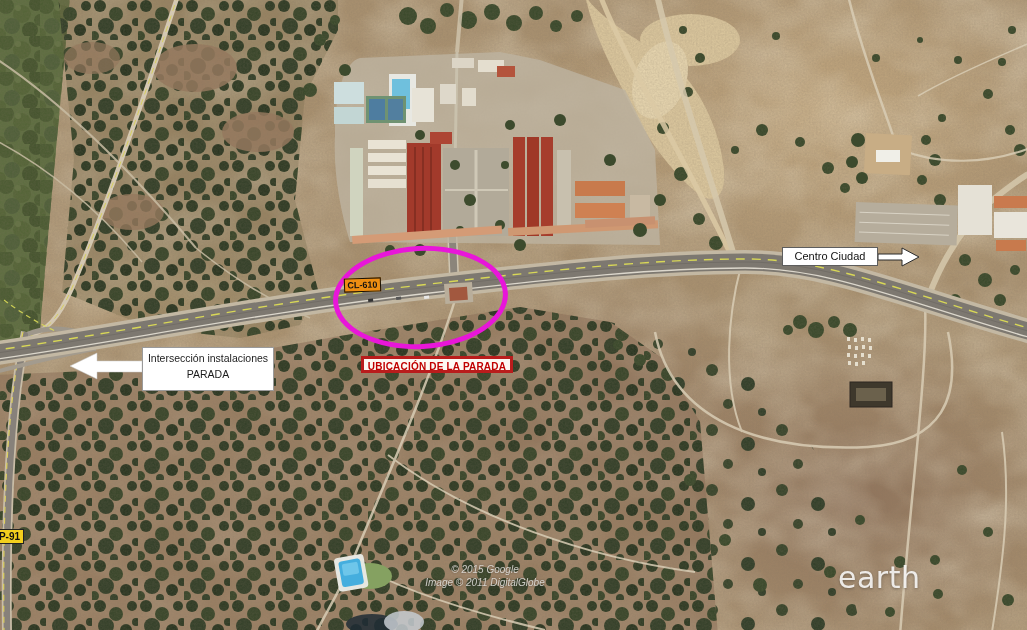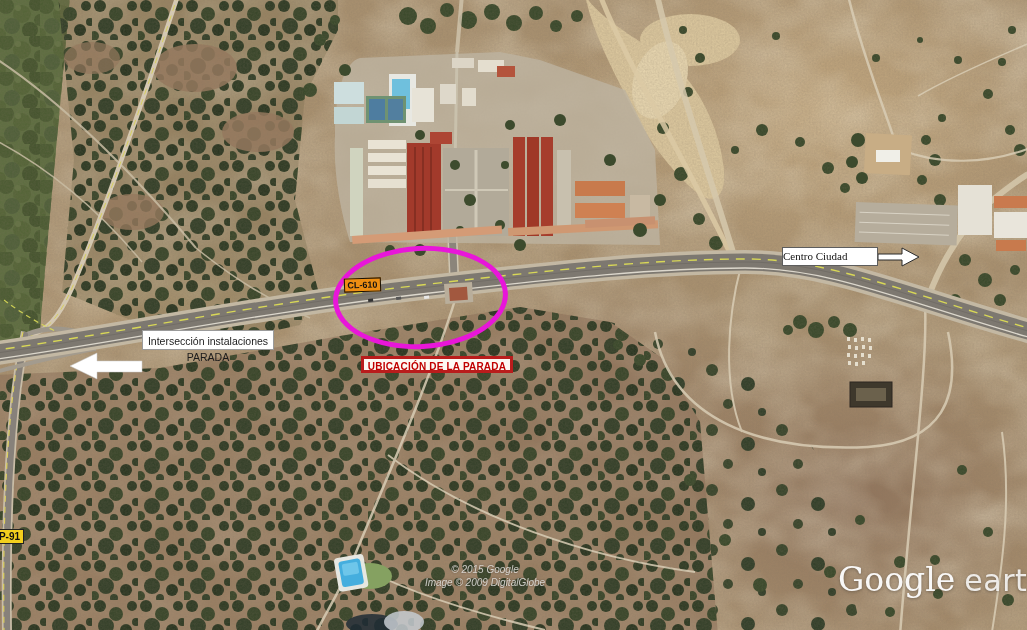--- a/index.html
+++ b/index.html
@@ -7,26 +7,26 @@
          font-family:"Liberation Sans",sans-serif;background:#a8906f;}
   .stage svg.map{position:absolute;left:0;top:0;}
   .overlay{position:absolute;left:0;top:0;width:1027px;height:630px;pointer-events:none;}
 
   
   .stop-circle{position:absolute;left:333px;top:246px;width:175px;height:103px;
       border:5px solid #e816d9;border-radius:50%;transform:rotate(-3deg);box-sizing:border-box;}
   .stop-label{position:absolute;left:361px;top:356px;width:152px;height:17px;
       background:#fdf8f3;border:3px solid #b91c1c;color:#c00000;font-weight:bold;
       font-size:10px;letter-spacing:.2px;line-height:16px;text-align:center;box-sizing:border-box;}
-  .renault-box{position:absolute;left:142px;top:330px;width:132px;height:20px;
+  .renault-box{position:absolute;left:142px;top:347px;width:132px;height:44px;
       background:#ffffff;border:1px solid #9a9a9a;color:#1c1c1c;font-size:10.5px;
       line-height:16px;text-align:center;box-sizing:border-box;padding-top:2px;}
   .centro-box{position:absolute;left:782px;top:247px;width:96px;height:19px;
       background:#ffffff;border:1px solid #5d5d5d;color:#111;font-size:11px;
-      line-height:17px;box-sizing:border-box;font-family:Liberation Serif, serif;}
+      line-height:17px;text-align:center;box-sizing:border-box;}
   .badge{position:absolute;font-weight:bold;color:#111;text-align:center;box-sizing:border-box;}
   .badge.cl610{left:344px;top:278px;width:37px;height:14px;background:#ee8e12;
       border:1px solid #1a1205;font-size:9px;line-height:12px;transform:rotate(-2deg);}
   .badge.p91{left:-6px;top:529px;width:30px;height:15px;background:#f2cf1d;
       border:1px solid #222;font-size:10px;line-height:13px;text-align:right;padding-right:3px;}
   .attribution{position:absolute;left:405px;top:564px;width:160px;text-align:center;
       color:rgba(244,242,238,.78);font-size:10px;line-height:12.5px;
       text-shadow:0 0 2px rgba(50,45,40,.7);font-style:italic;}
   .ge-logo{position:absolute;left:838px;top:560px;display:flex;align-items:baseline;gap:9px;
       text-shadow:0 1px 3px rgba(70,60,50,.55);}
@@ -351,21 +351,20 @@
 </div>
 
 <div class="centro-box">Centro Ciudad</div>
 
 <div class="badge cl610">CL-610</div>
 
 <div class="badge p91">P-91</div>
 
 <div class="attribution">
   <div>© 2015 Google</div>
-  <div>Image © 2009 DigitalGlobe</div>
+  <div>Image © 2011 DigitalGlobe</div>
 </div>
 
 <div class="ge-logo">
-  <span class="brand">Google</span>
   <span class="product">earth</span>
 </div>
 
 </div>
 
 </body></html>

